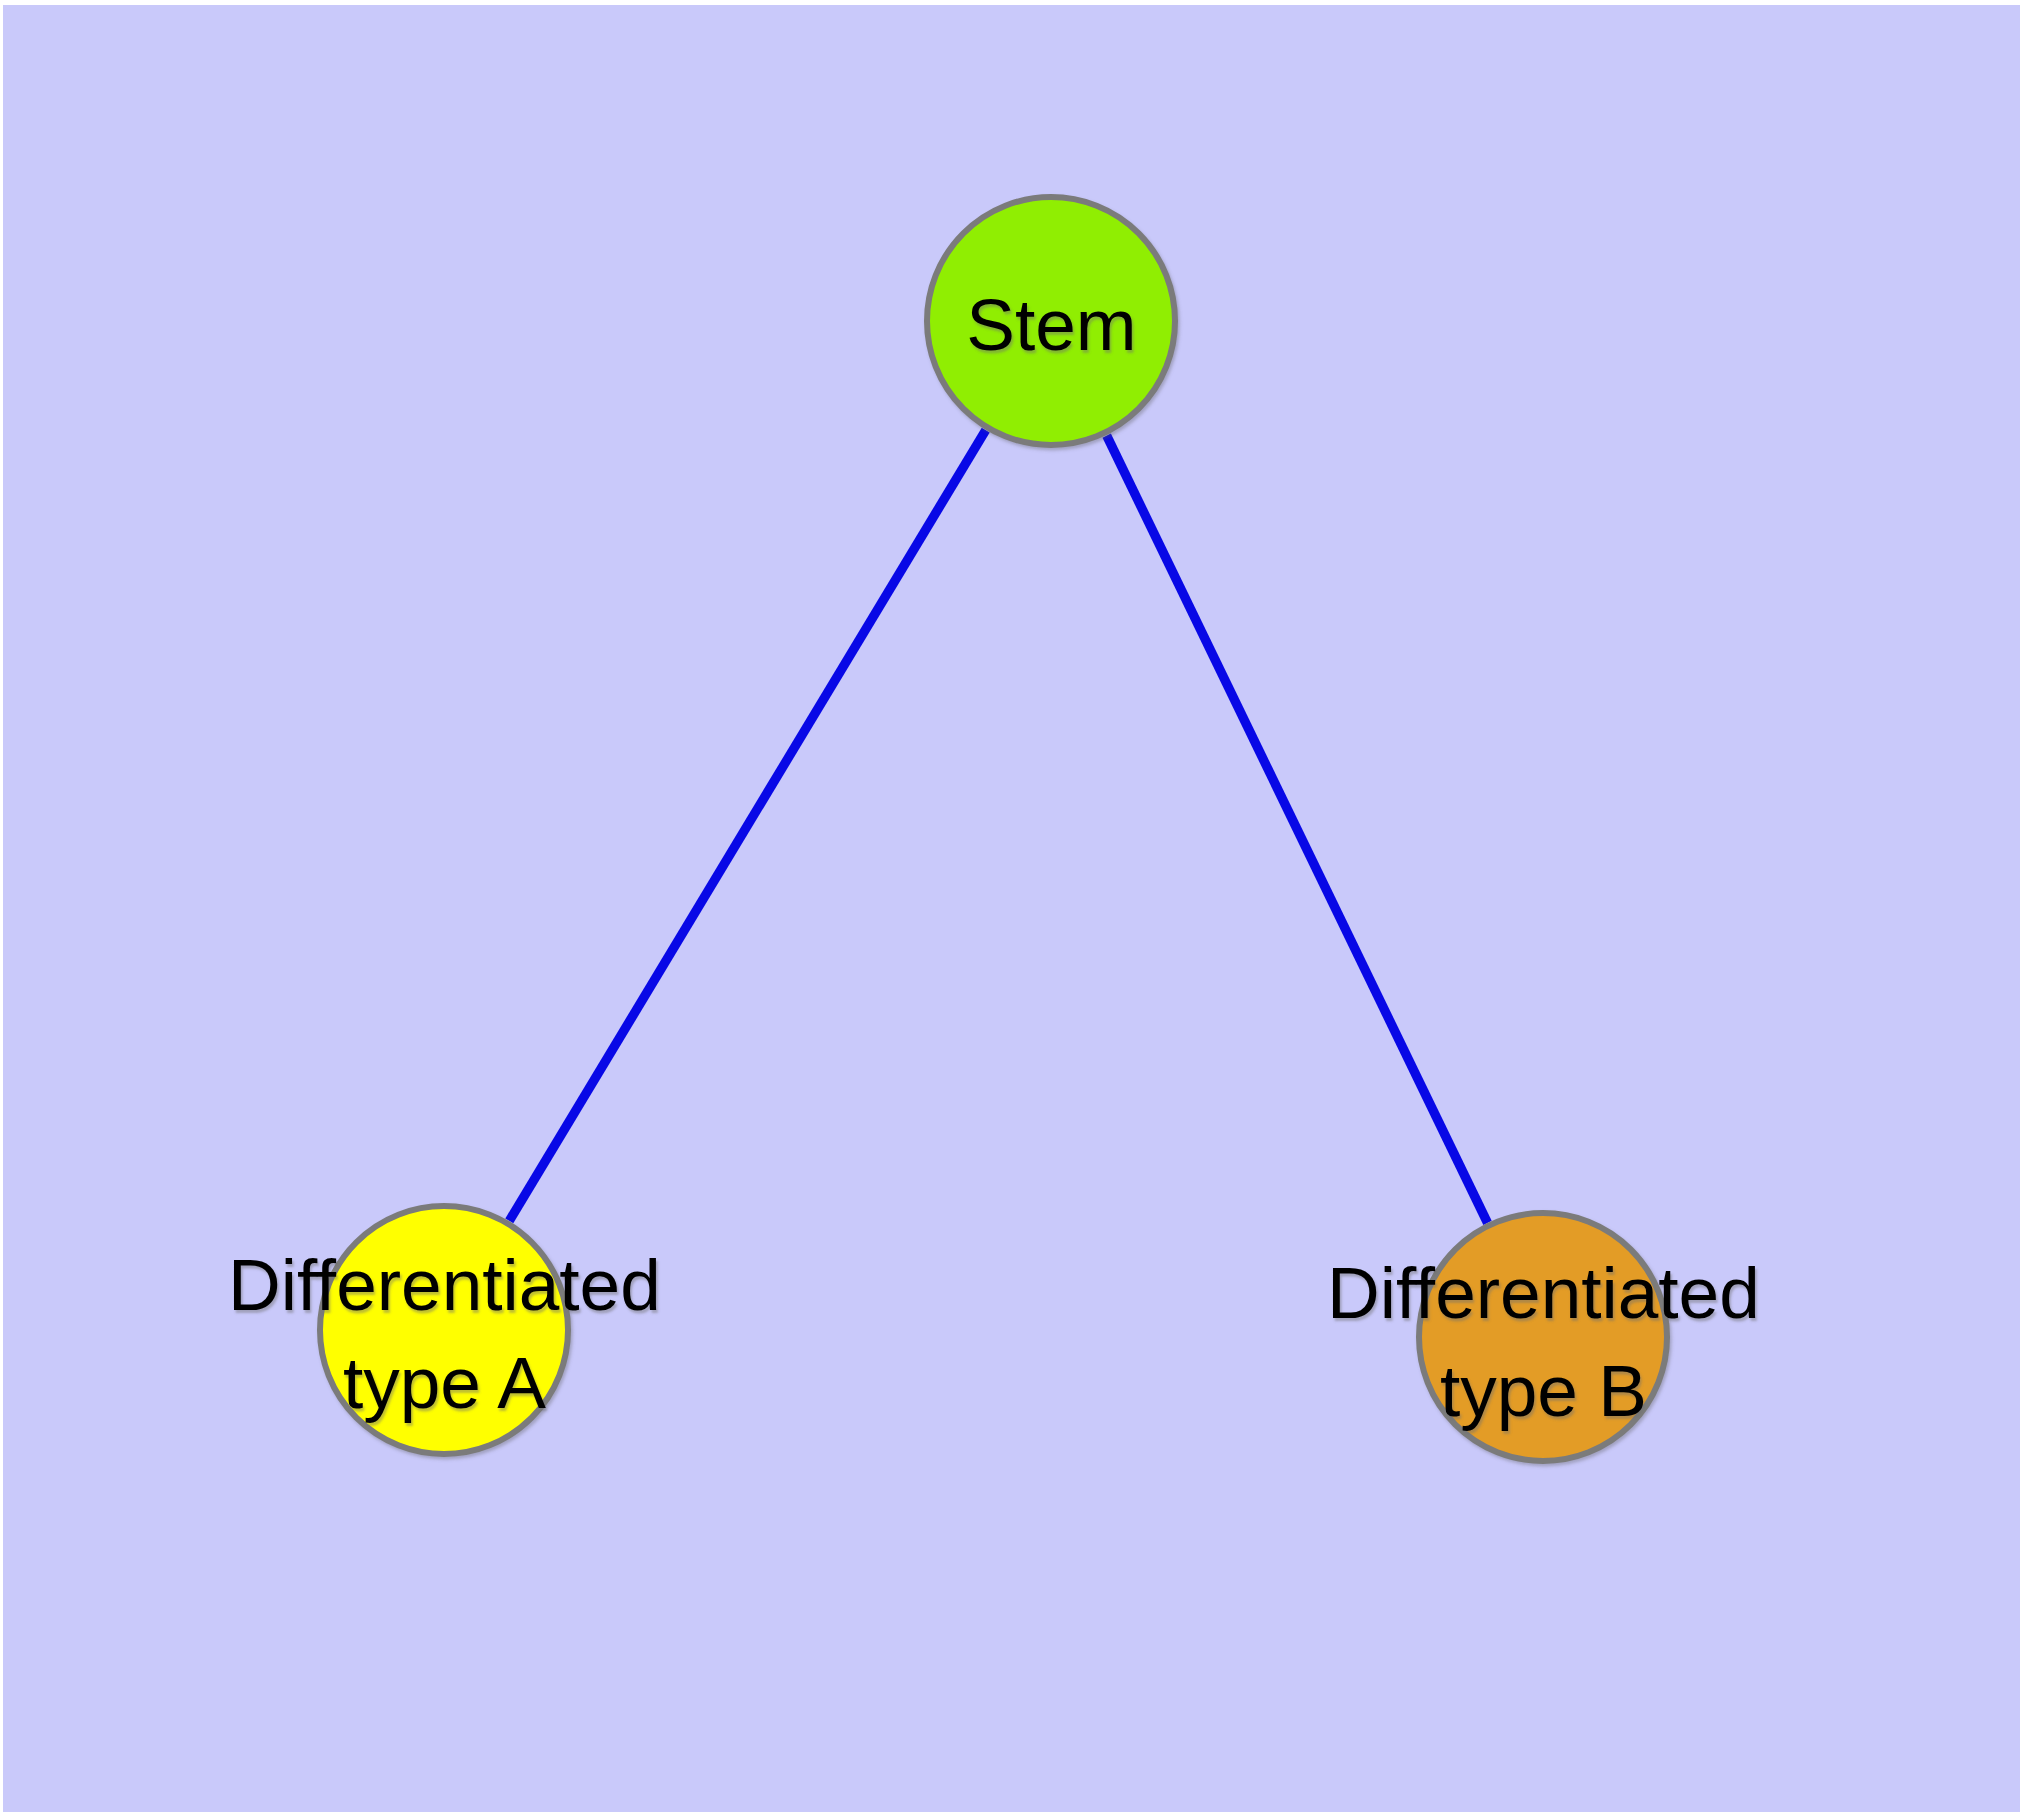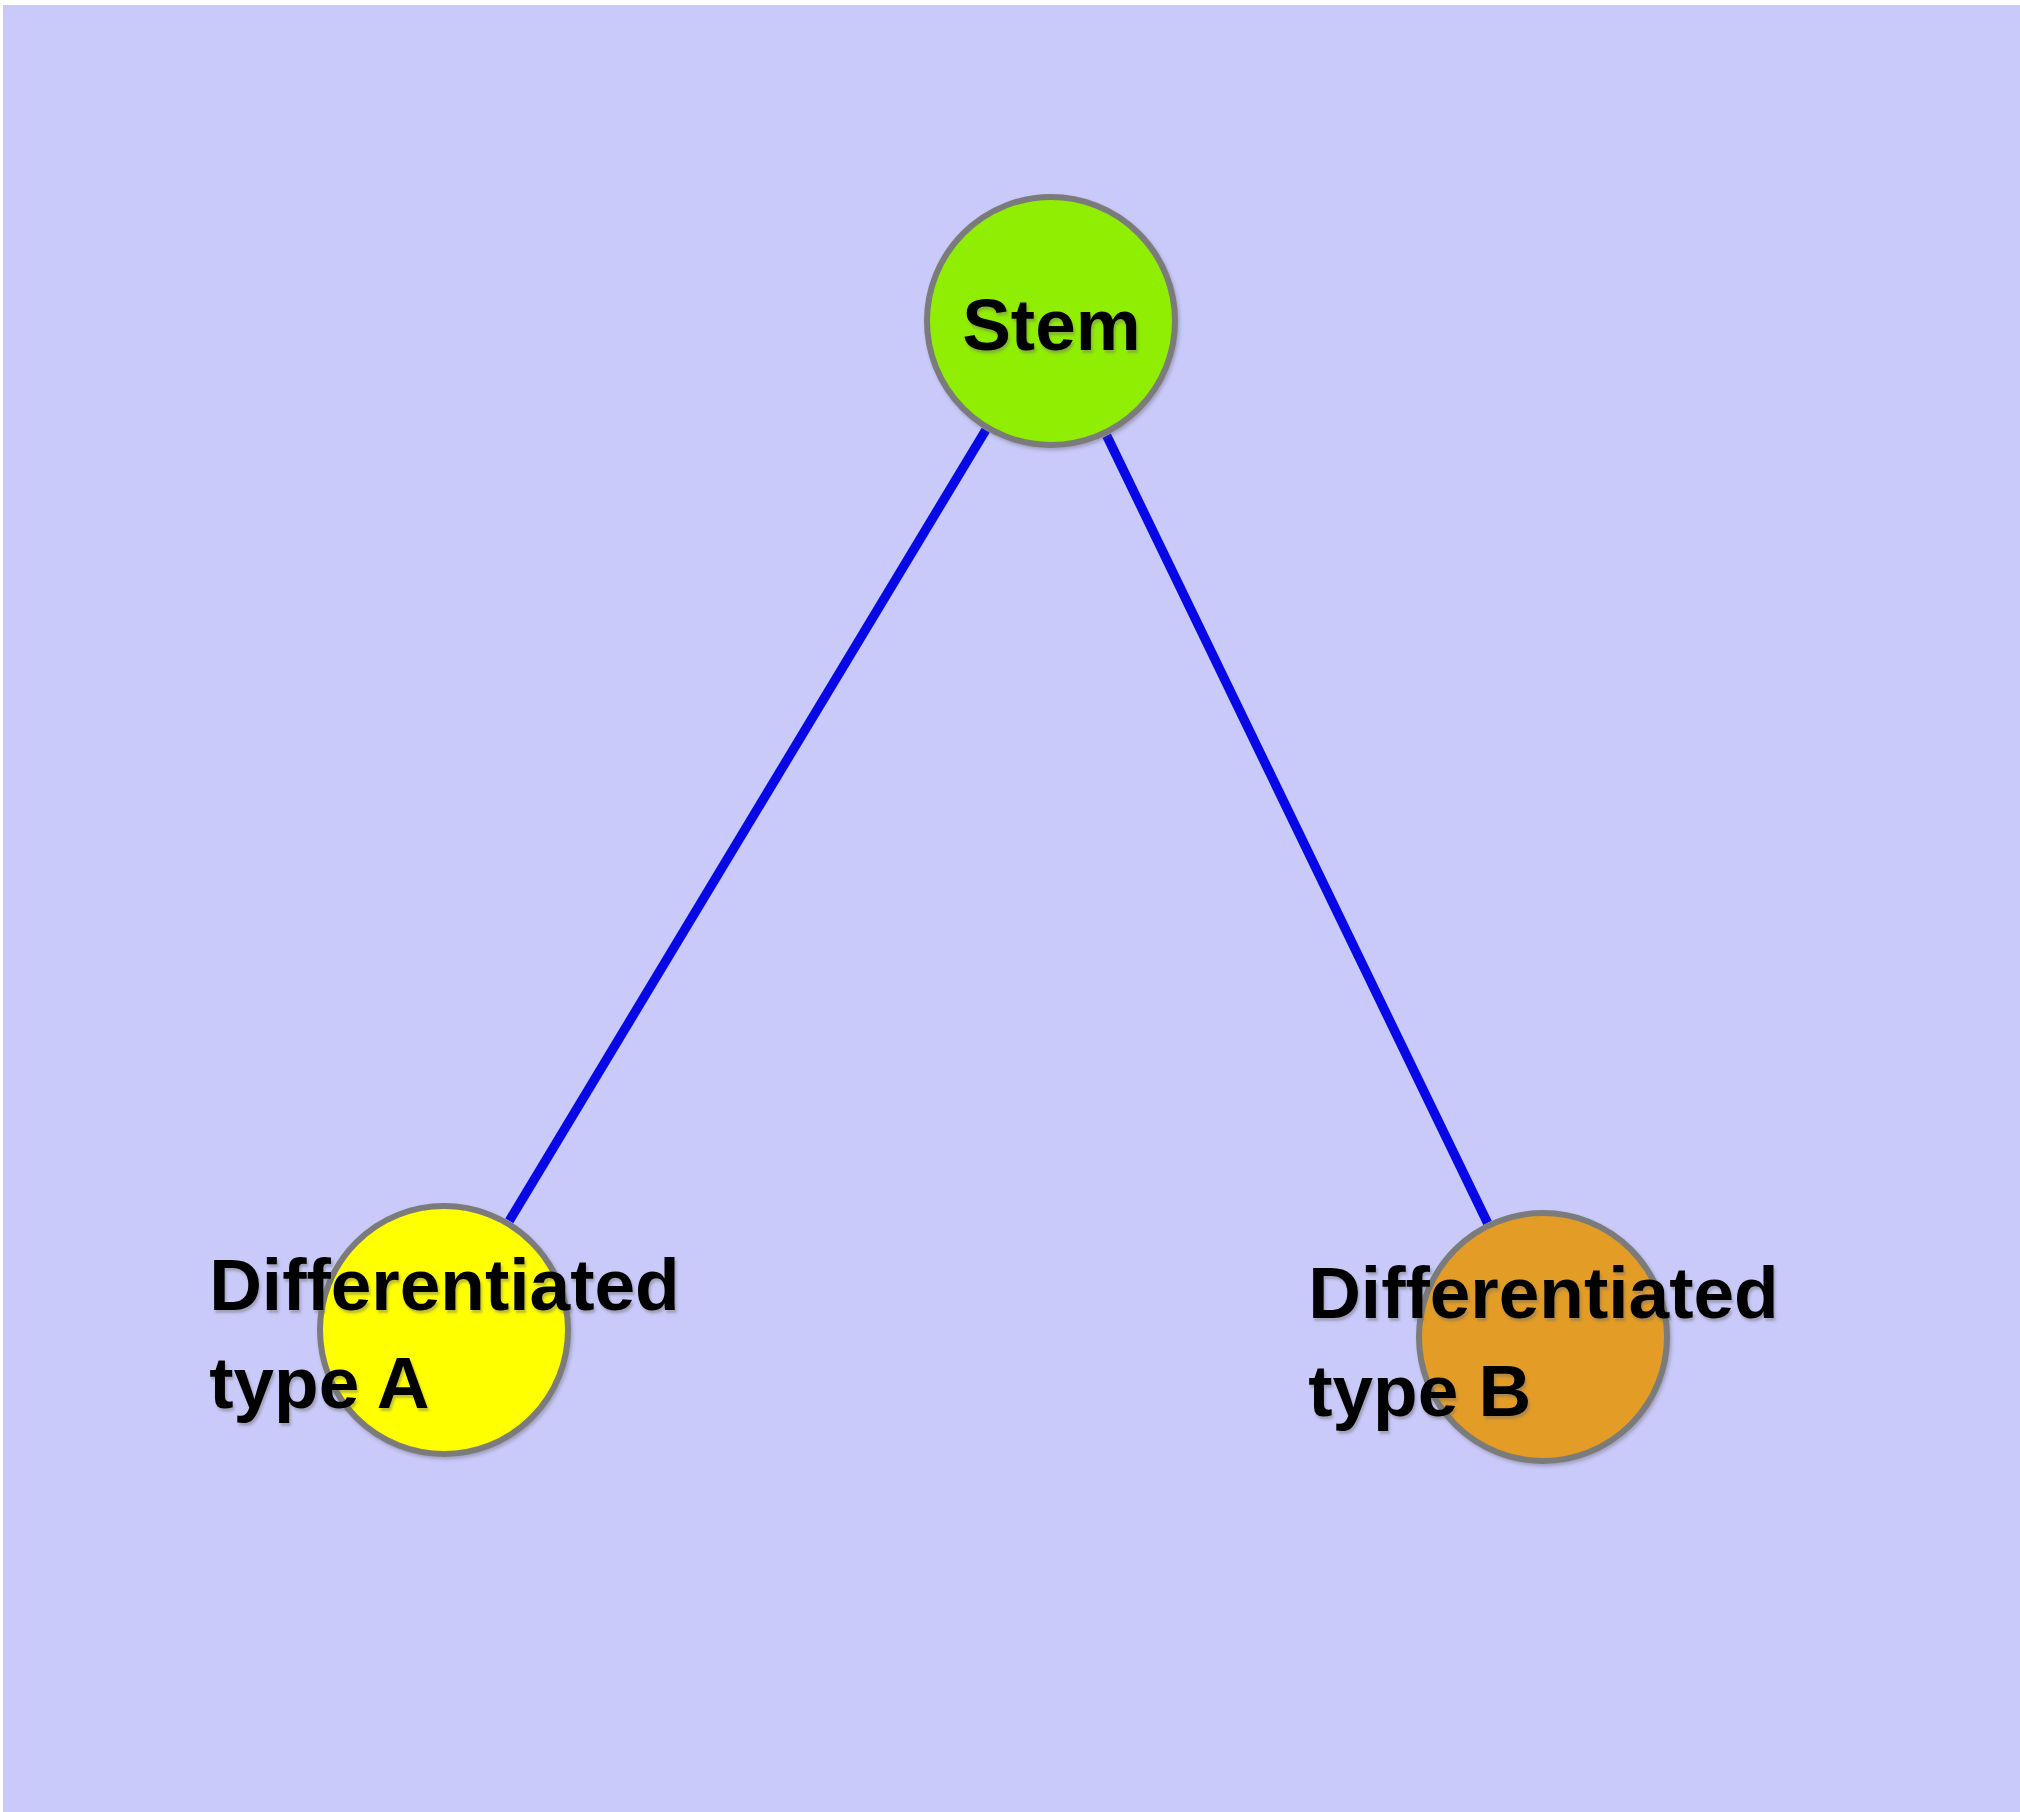--- a/index.html
+++ b/index.html
@@ -28,23 +28,23 @@
   }
   .node {
     position: absolute;
     border-radius: 50%;
     box-sizing: border-box;
     box-shadow: 1.7px 2.5px 3.4px rgba(90,90,90,0.35);
   }
   .node-label {
     position: absolute;
     transform: translate(-50%, -50%);
-    text-align: left;
+    text-align: center;
     white-space: pre;
-    font-weight: bold;
+    font-weight: normal;
     font-size: 73px;
     line-height: 98px;
     text-shadow: 1.7px 2.5px 2.5px rgba(110,110,110,0.45);
   }
 </style>
 </head>
 <body>
 
 <div id="canvas" style="background: rgb(201, 201, 250);">
   <svg id="edge-layer" xmlns="http://www.w3.org/2000/svg" viewBox="0 0 2380 2132" width="2017" height="1807">

